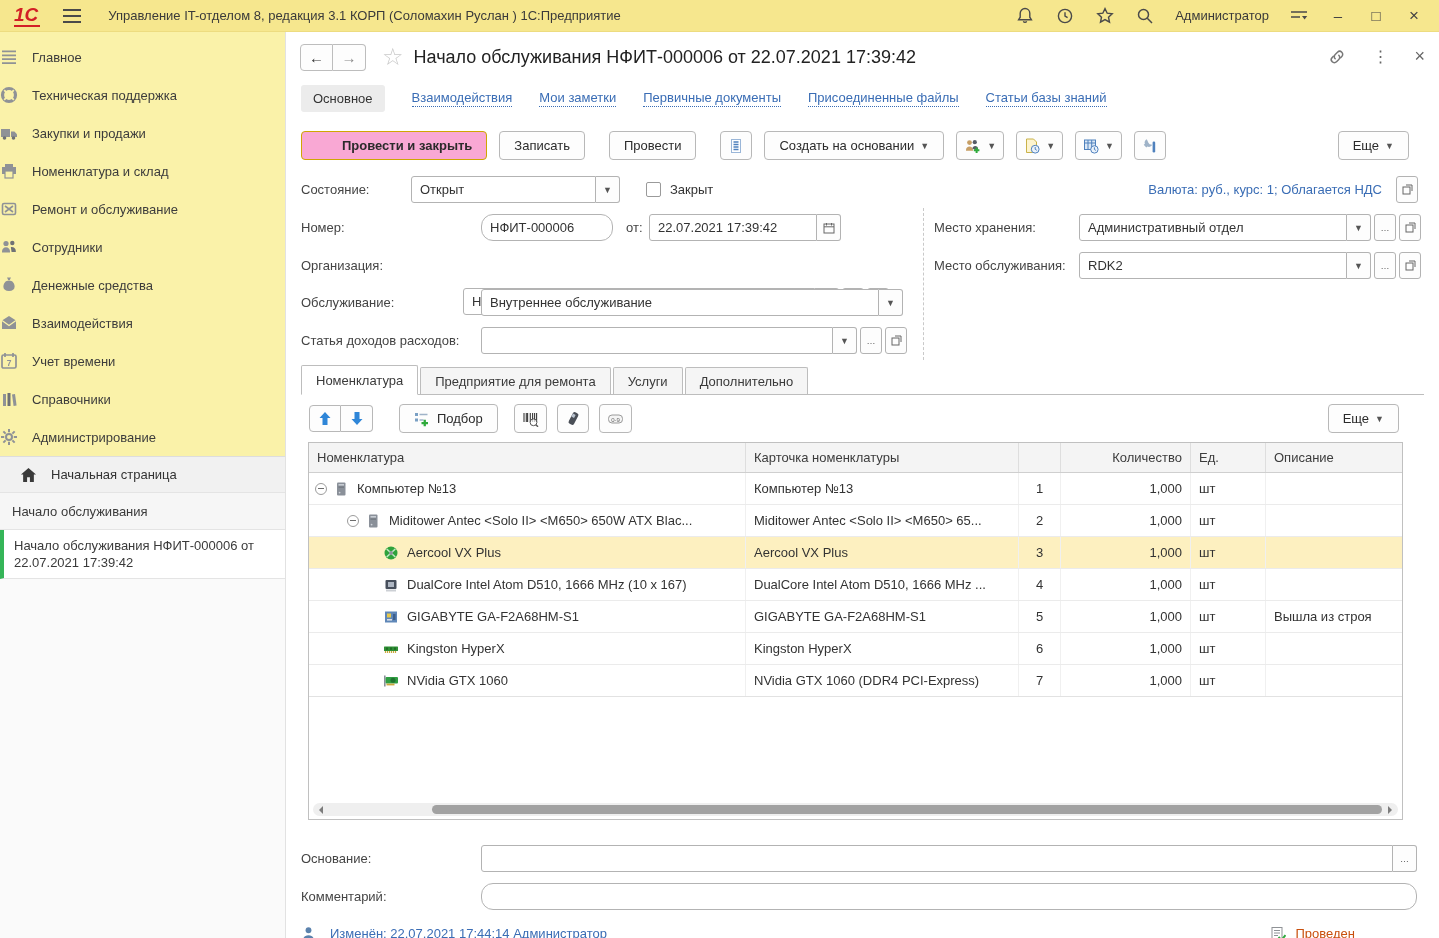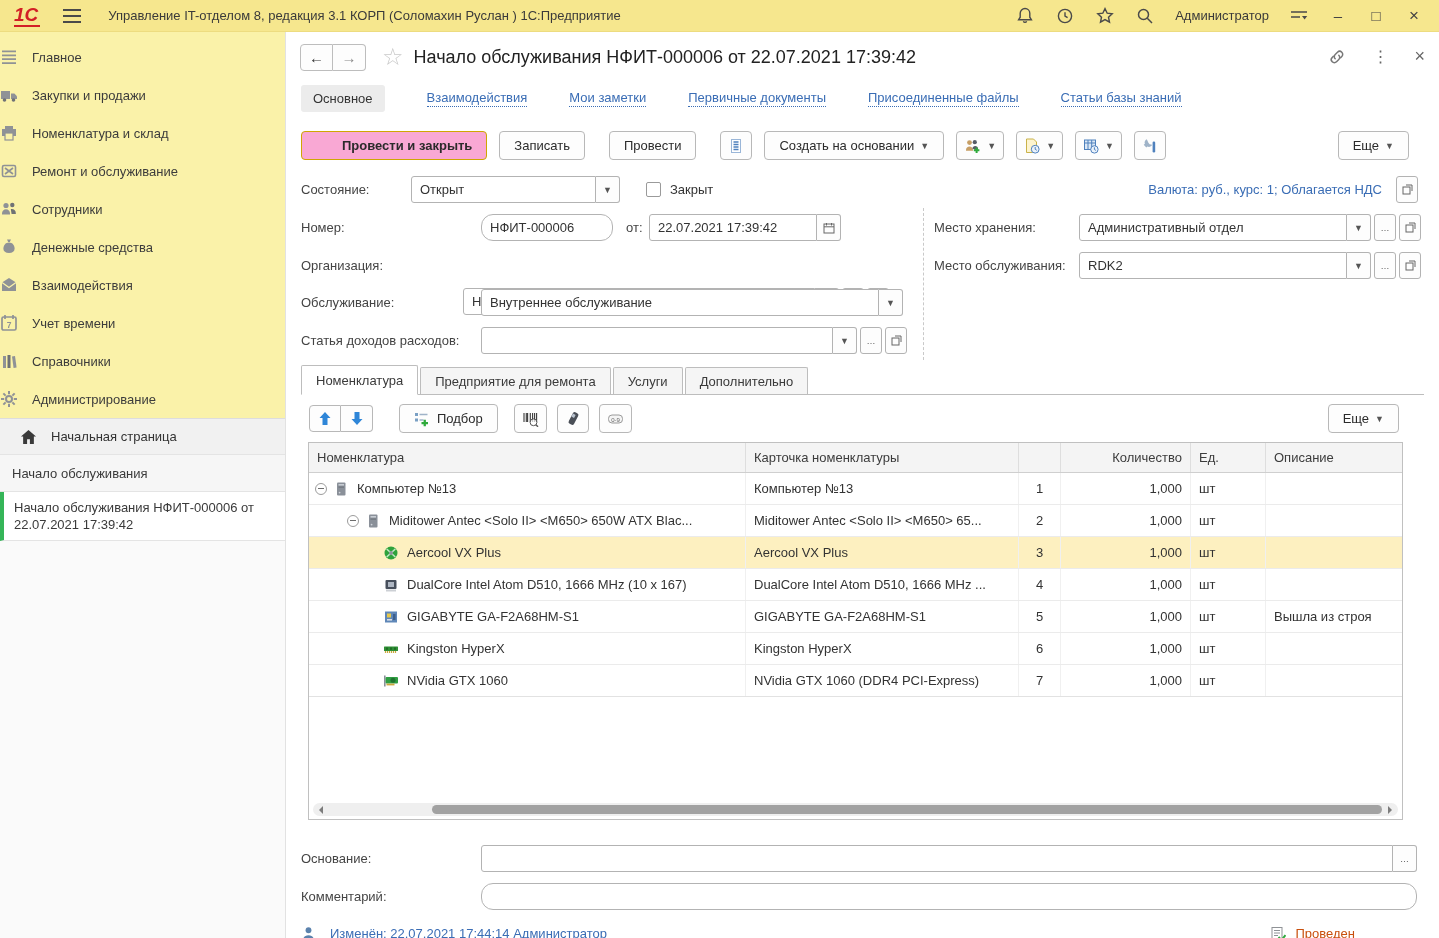--- a/index.html
+++ b/index.html
@@ -37,21 +37,21 @@
   .navbtns { display:flex; }
   .navbtn { width:33px; height:27px; border:1px solid #bdbdbd; background:#fdfdfd; display:flex;
     align-items:center; justify-content:center; font-size:15px; cursor:pointer; }
   .navbtn.b1 { border-radius:4px 0 0 4px; color:#333; }
   .navbtn.b2 { border-radius:0 4px 4px 0; border-left:none; color:#8b8b8b; }
   .fav-star { font-size:24px; color:#c9c9c9; margin:0 10px 0 16px; cursor:pointer; }
   .doc-title { font-size:18px; color:#222; white-space:nowrap; }
   .hdr-ics { position:absolute; right:14px; top:14px; display:flex; gap:26px; align-items:center; color:#666; }
   .hdr-ics .t { font-size:16px; cursor:pointer; }
   
-  .doc-nav { display:flex; align-items:center; gap:42px; }
+  .doc-nav { display:flex; align-items:center; gap:27px; }
   .nav-active { background:#ececec; border-radius:3px; padding:6px 12px; color:#333; cursor:default; }
   .nav-link { color:#3a6db5; border-bottom:1px dotted #3a6db5; padding-bottom:1px; cursor:pointer; white-space:nowrap; }
   
   .doc-toolbar { display:flex; align-items:center; gap:12px; }
   .btn { height:29px; display:inline-flex; align-items:center; justify-content:center;
     background:#fdfdfd; border:1px solid #b8b8b8; border-radius:4px; padding:0 14px; cursor:pointer; color:#2b2b2b; white-space:nowrap; }
   .btn.primary { background:#f9a8d4; border-color:#cfa602; font-weight:bold;padding-left:40px; }
   .btn.iconb { padding:0 7px; }
   .caret { font-size:9px; color:#555; margin-left:6px; }
   .more-btn { position:absolute; right:15px; }
@@ -153,20 +153,27 @@
   <div class="side-yellow">
 
     <div class="side-item">
       <svg width="18" height="18" viewBox="0 0 18 18">
           <path d="M2 2.5h14v1.8H2zm0 3.9h14v1.8H2zm0 3.9h14v1.8H2zm0 3.9h14v1.8H2z" fill="#8f9296"></path>
         </svg>
       <span>Главное</span>
     </div>
     <div class="side-item">
       <svg width="18" height="18" viewBox="0 0 18 18">
+          <circle cx="9" cy="9" r="6.5" fill="none" stroke="#8f9296" stroke-width="3.2"></circle>
+          <path d="M4.2 4.2l2.6 2.6M13.8 4.2l-2.6 2.6M4.2 13.8l2.6-2.6M13.8 13.8l-2.6-2.6" stroke="#faf2a9" stroke-width="1.8"></path>
+        </svg>
+      <span>Техническая поддержка</span>
+    </div>
+    <div class="side-item">
+      <svg width="18" height="18" viewBox="0 0 18 18">
           <path d="M1 5h9v8H1z" fill="#8f9296"></path>
           <path d="M11 7.5h3.4L17 10.2V13h-6z" fill="#8f9296"></path>
           <circle cx="4.5" cy="14" r="1.8" fill="#6f7275"></circle>
           <circle cx="13.5" cy="14" r="1.8" fill="#6f7275"></circle>
         </svg>
       <span>Закупки и продажи</span>
     </div>
     <div class="side-item">
       <svg width="18" height="18" viewBox="0 0 18 18">
           <path d="M5 2h8v3H5z" fill="#8f9296"></path>

